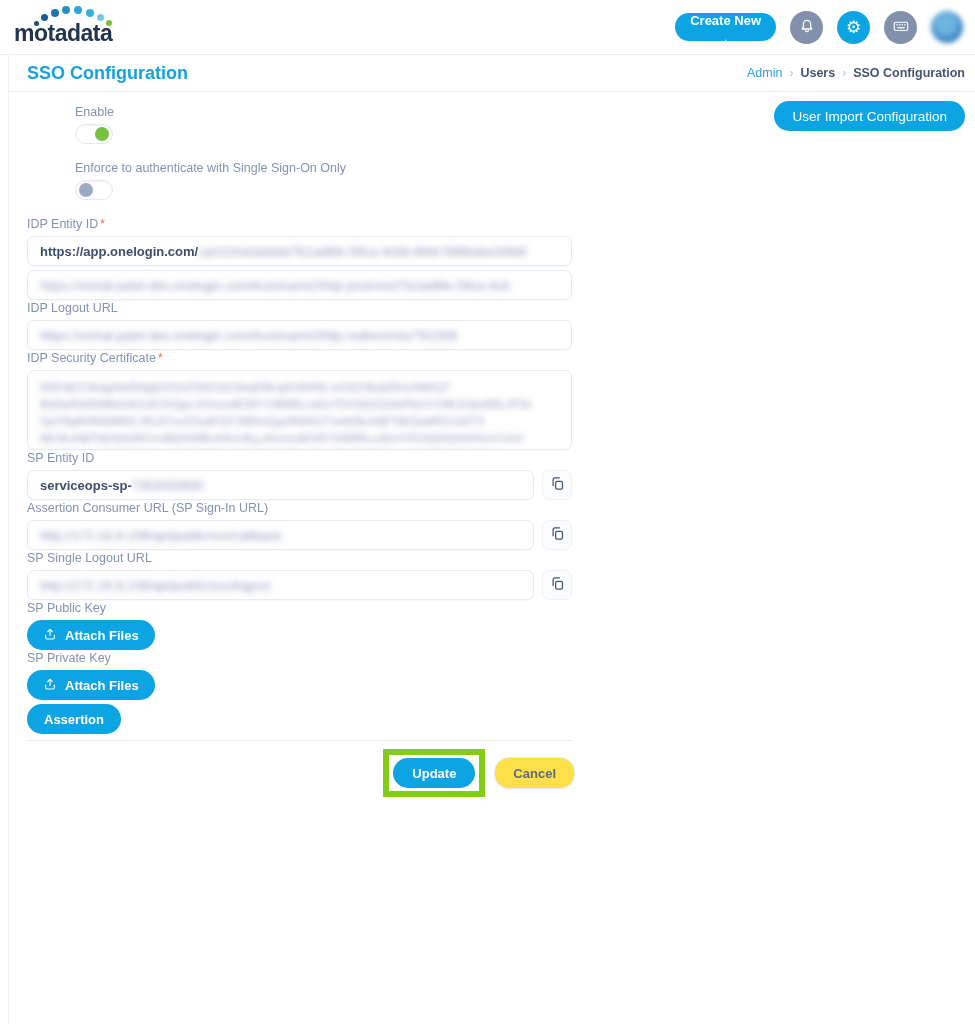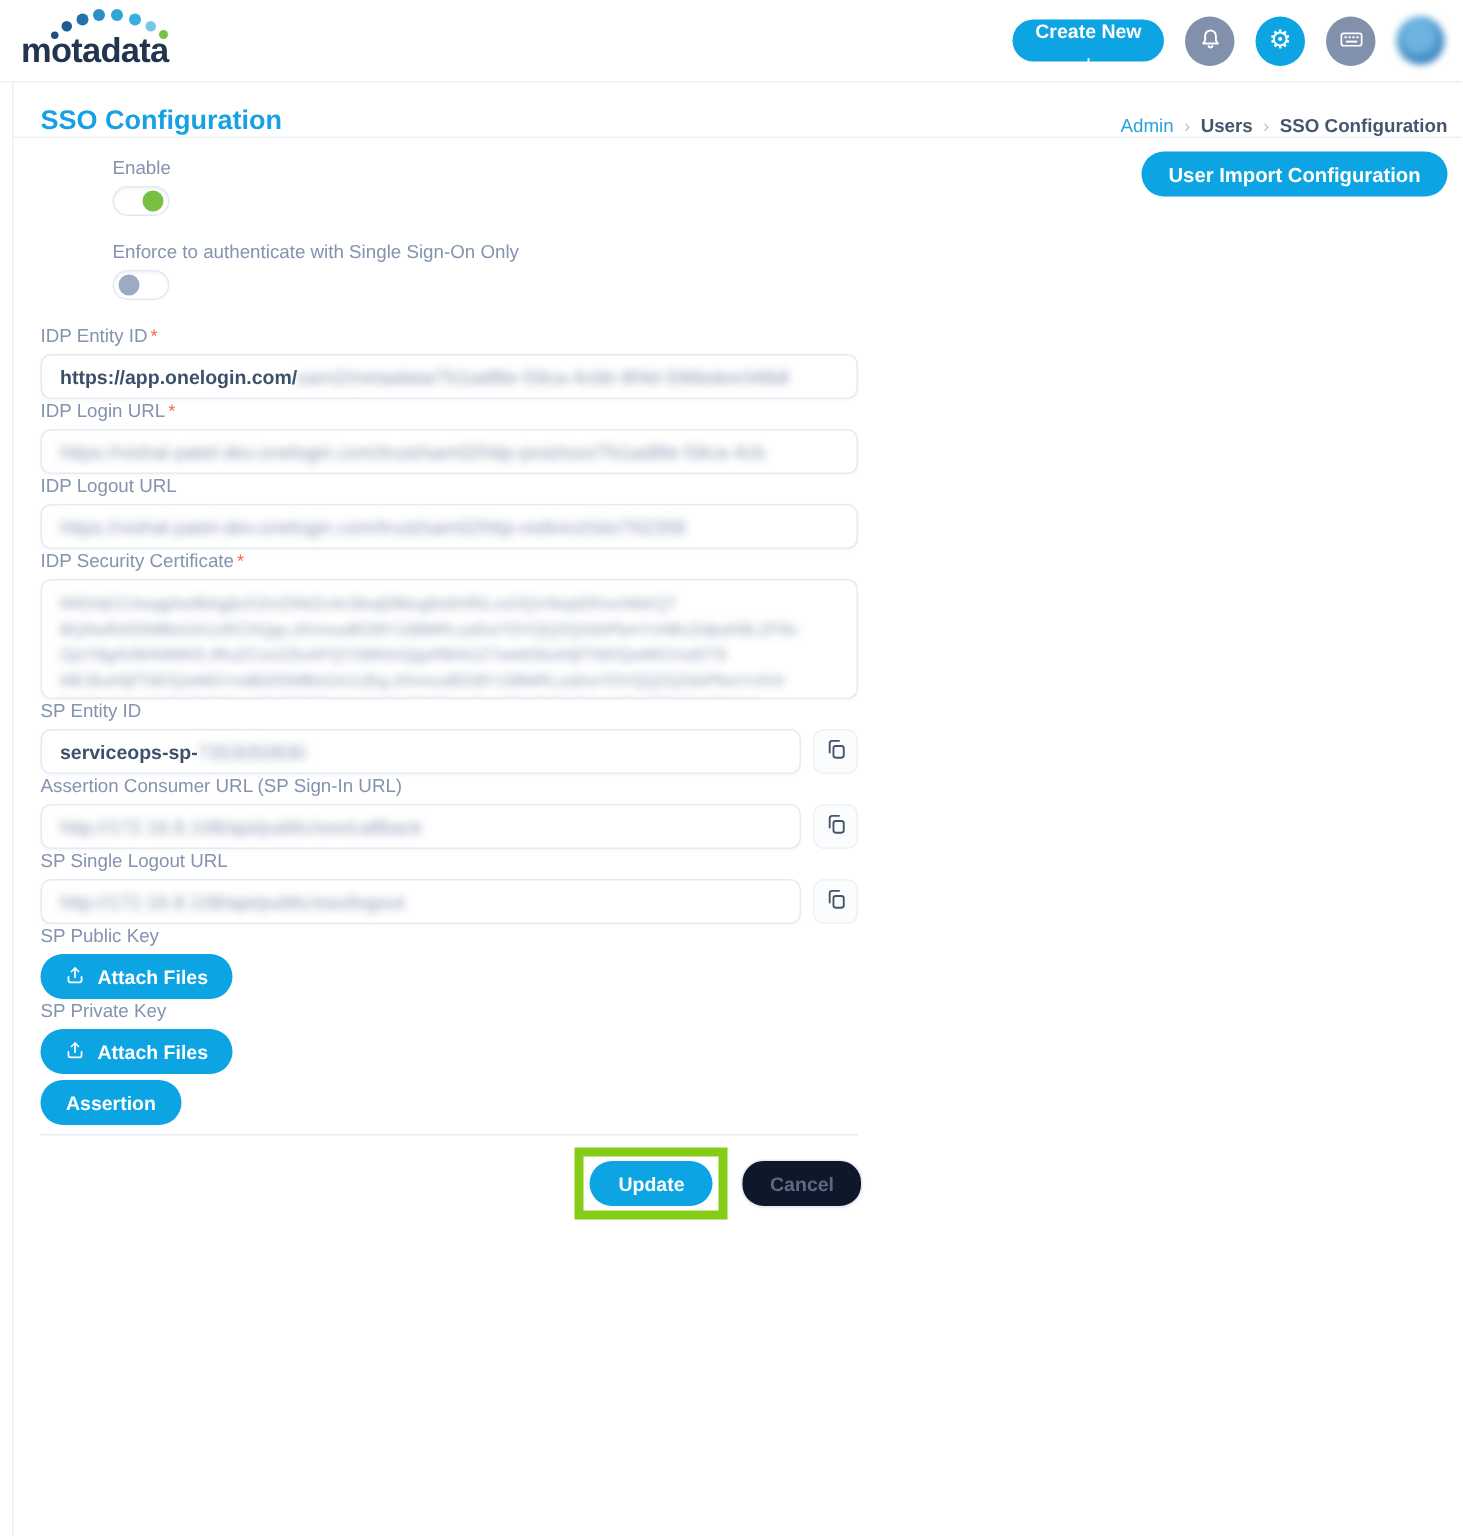--- a/index.html
+++ b/index.html
@@ -22,32 +22,32 @@
                 justify-content:center; border:none; cursor:pointer; }
   .c-gray { background:#8191ac; }
   .c-blue { background:#0da4e4; }
   .gear-glyph { color:#fff; font-size:17px; line-height:1; font-family:"DejaVu Sans", sans-serif; }
   .avatar { width:32px; height:32px; border-radius:50%;
             background:radial-gradient(circle at 45% 40%, #6db4e0 0 35%, #2a76b8 75%, #1d5f9e);
             filter:blur(2.5px); cursor:pointer; }
 
   
   .panel { margin-left:8px; border-left:1px solid #eceff4; height:969px; }
-  .title-row { height:37px; display:flex; align-items:flex-end; justify-content:space-between;
+  .title-row { height:37px; display:flex; align-items:center; justify-content:space-between;
                padding:0 10px 0 18px; border-bottom:1px solid #eceff4; }
   .page-title { color:#18a0e4; font-size:18px; font-weight:bold; }
   .breadcrumb { display:flex; align-items:center; gap:7px; font-size:12.5px; }
   .crumb-link { color:#2da2db; cursor:pointer; }
   .crumb { color:#44566f; font-weight:bold; }
   .crumb-sep { color:#b9c3d4; font-size:12px; }
 
   .form-wrap { position:relative; padding:12px 0 0 18px; width:100%; }
   .btn-user-import { position:absolute; top:9px; right:10px; background:#0da4e4; color:#fff;
                      border:none; border-radius:15px; height:30px; padding:0 18px;
-                     font-size:13.5px; font-weight:bold; cursor:pointer; font-family:inherit;text-align:right; }
+                     font-size:13.5px; font-weight:normal; cursor:pointer; font-family:inherit;text-align:right; }
 
   .field-label { color:#8493af; font-size:12.5px; height:16px; line-height:16px; }
   .req { color:#f4694f; margin-left:2px; font-size:12px; }
 
   .toggle-group { margin-bottom:16px;margin-left:48px; }
   .toggle { margin-top:4px; width:38px; height:20px; border-radius:10px; background:#fff;
             border:1px solid #e4e9f0; box-shadow:inset 0 1px 2px rgba(60,80,110,.08);
             position:relative; cursor:pointer; }
   .knob { position:absolute; top:2px; width:14px; height:14px; border-radius:50%; }
   .toggle.on .knob { left:19px; background:#76c043; }
@@ -73,21 +73,21 @@
                 font-weight:bold; cursor:pointer; margin-top:4px; font-family:inherit; }
   .btn-download { background:#0da4e4; color:#fff; border:none; border-radius:15px; height:30px;
                   padding:0 17px; font-size:13px; font-weight:bold; cursor:pointer;
                   margin-top:4px; font-family:inherit; }
 
   .divider { width:545px; border-top:1px solid #e6ebf1; margin:6px 0 8px 0; }
   .actions { width:548px; display:flex; justify-content:flex-end; align-items:center; gap:9px; }
   .update-annotation { border:6px solid #84cc16; padding:3px 4px; }
   .btn-update { background:#0da4e4; color:#fff; border:none; border-radius:15px; height:30px;
                 padding:0 19px; font-size:13px; font-weight:bold; cursor:pointer; font-family:inherit; }
-  .btn-cancel { background:#0f172a; color:#5c6b84; border:1px solid #e6ebf1; border-radius:15px;
+  .btn-cancel { background:#fde047; color:#5c6b84; border:1px solid #e6ebf1; border-radius:15px;
                 height:32px; padding:0 18px; font-size:13px; font-weight:bold; cursor:pointer;
                 box-shadow:0 1px 2px rgba(120,140,170,.08); font-family:inherit; }
 </style>
 </head>
 <body>
 
 <div class="navbar">
   <div class="logo">
     <span class="logo-dot" style="left:20px;top:15px;width:5px;height:5px;background:#1c4e80"></span>
     <span class="logo-dot" style="left:27px;top:8px;width:7px;height:7px;background:#1a5c96"></span>
@@ -172,23 +172,20 @@
       </div>
       <div class="input-row">
         <div class="text-input">
           <span>https://app.onelogin.com/</span>
             <span class="redacted">sam2/metadata/7b1ad8le-59ca-4cbb-8f4d-596bdee348dl</span>
         </div>
       </div>
     </div>
 
     <div class="field-group">
-      <div class="field-label">
-        <span>IDP Login URL</span><span class="req">*</span>
-      </div>
       <div class="input-row">
         <div class="text-input">
           <span class="redacted">https://vishal-patel-dev.onelogin.com/trust/saml2/http-post/sso/7b1ad8le-59ca-4cb</span>
         </div>
       </div>
     </div>
 
     <div class="field-group">
       <div class="field-label">IDP Logout URL</div>
       <div class="input-row">

